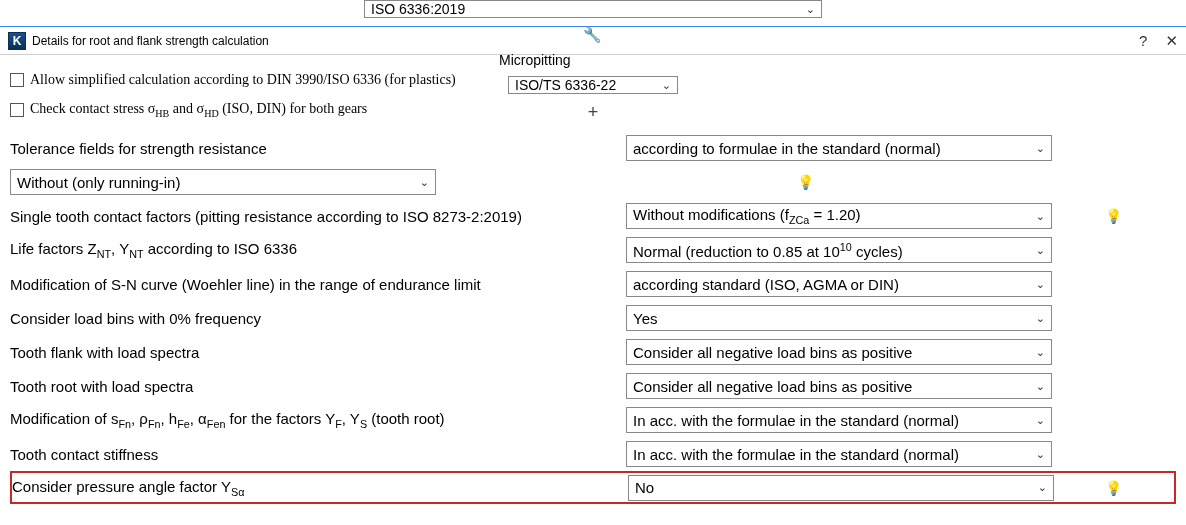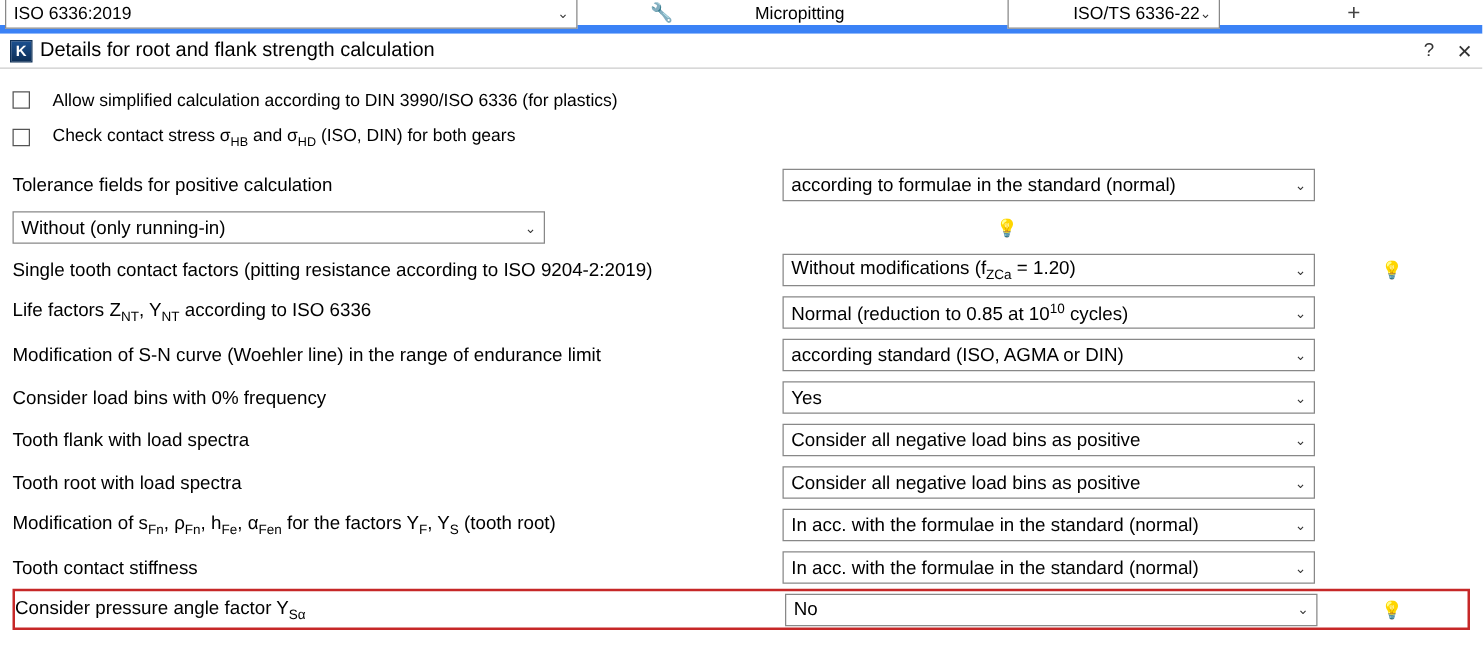--- a/index.html
+++ b/index.html
@@ -8,43 +8,44 @@
     font-family: "Segoe UI", Tahoma, sans-serif;
     font-size: 14px;
     background: #fff;
     color: #000;
     width: 1186px;
   }
   .topbar {
     display: flex;
     align-items: center;
     height: 27px;
-    border-bottom: 7px solid #3b82f6;
+    border-bottom: 1px solid #3b82f6;
     background: #fff;
     padding: 0 4px;
     gap: 8px;
+    flex-direction: column;
   }
   .top-select {
     width: 458px;
     height: 25px;
     border: 1px solid #888;
     background: #fff;
     display: flex;
     align-items: center;
     justify-content: space-between;
     padding: 0 6px;
   }
   .top-select2 {
     width: 170px;
     height: 25px;
     border: 1px solid #888;
     background: #fff;
     display: flex;
     align-items: center;
-    justify-content: flex-end;
+    justify-content: space-between;
     padding: 0 6px;
   }
   .chev {
     font-size: 11px;
     color: #333;
     pointer-events: none;
   }
   .spacer-wrench {
     flex: 0 0 auto;
     width: 120px;
@@ -78,21 +79,21 @@
     background: linear-gradient(#1a4f8f, #0d2f57);
     color: #fff;
     font-size: 12px;
     font-weight: bold;
     display: flex;
     align-items: center;
     justify-content: center;
     border: 1px solid #0d2f57;
   }
   .dialog-title {
-    font-size: 16px;
+    font-size: 12px;
     flex: 1;
   }
   .header-right {
     display: flex;
     align-items: center;
     gap: 18px;
     font-size: 15px;
     color: #333;
   }
   .close-x { font-family: Arial, sans-serif; }
@@ -101,21 +102,22 @@
   }
   .row {
     display: flex;
     align-items: center;
     height: 34px;
   }
   .checkbox-row {
     display: flex;
     align-items: center;
     height: 30px;
-    gap: 18px;
+    gap: 6px;
+    font-family: Liberation Serif, serif;
   }
   .checkbox {
     width: 14px;
     height: 14px;
     border: 1px solid #555;
     background: #fff;
   }
   .label-col {
     width: 616px;
     padding-right: 8px;
@@ -192,40 +194,40 @@
   <div class="checkbox-row">
     <div class="checkbox"></div>
     <span>
       <span>Check contact stress σ</span><sub>HB</sub><span> and σ</span><sub>HD</sub><span> (ISO, DIN) for both gears</span>
     </span>
   </div>
 
   <div style="height:6px"></div>
 
   <div class="row">
-    <div class="label-col">Tolerance fields for positive calculation</div>
+    <div class="label-col">Tolerance fields for strength resistance</div>
     <div class="select-box">
       <span>according to formulae in the standard (normal)</span>
       <span class="chev">⌄</span>
     </div>
     <div class="hint-col"></div>
   </div>
 
   <div class="row">
     <div class="select-box">
       <span>Without (only running-in)</span>
       <span class="chev">⌄</span>
     </div>
     <div class="hint-col">
         <span class="bulb">💡</span>
       </div>
   </div>
 
   <div class="row">
-    <div class="label-col">Single tooth contact factors (pitting resistance according to ISO 9204-2:2019)</div>
+    <div class="label-col">Single tooth contact factors (pitting resistance according to ISO 8273-2:2019)</div>
     <div class="select-box">
       <span>
         <span>Without modifications (f</span><sub>ZCa</sub><span> = 1.20)</span>
       </span>
       <span class="chev">⌄</span>
     </div>
     <div class="hint-col">
         <span class="bulb">💡</span>
       </div>
   </div>

